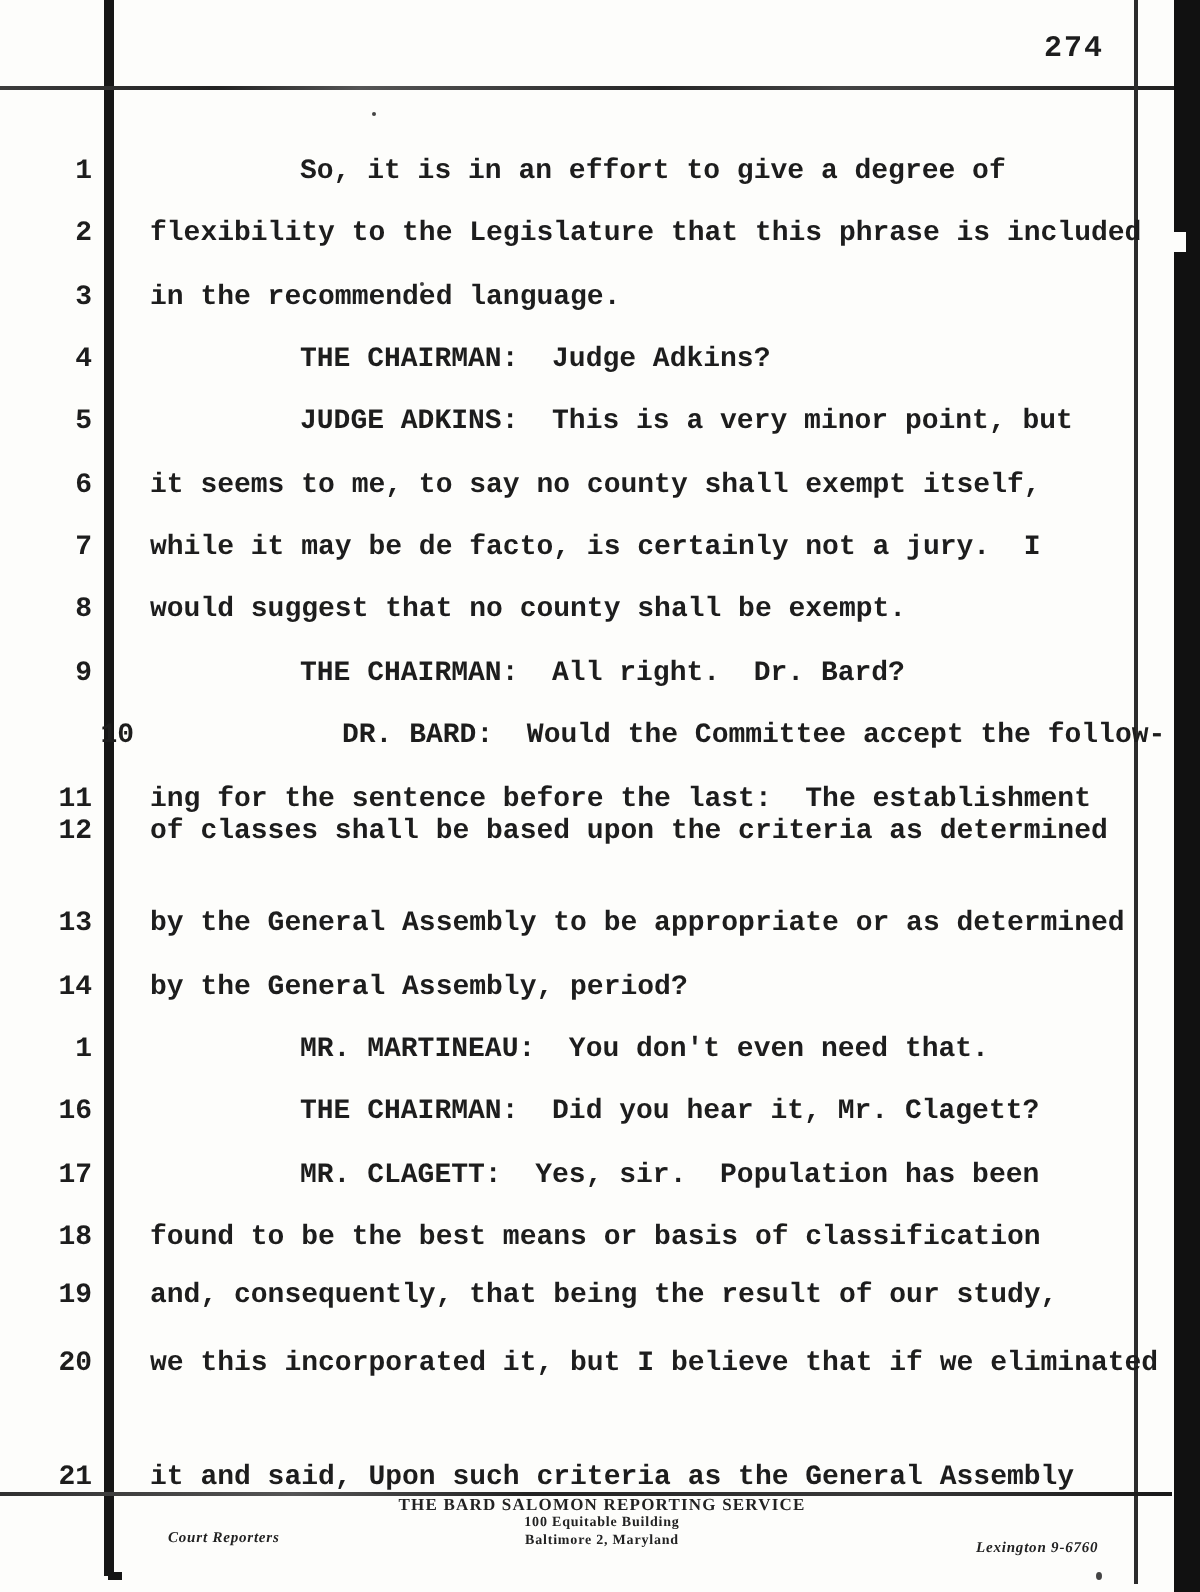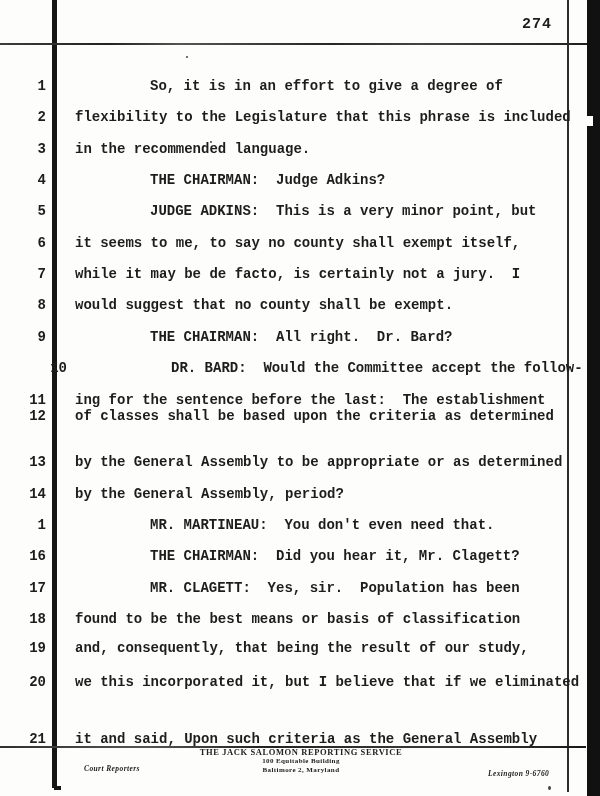--- a/index.html
+++ b/index.html
@@ -179,21 +179,21 @@
     <span class="line-num">20</span>
     <span class="line-text">we this incorporated it, but I believe that if we eliminated</span>
   </div>
       <div class="t-row" style="top: 731px;">
     <span class="line-num">21</span>
     <span class="line-text">it and said, Upon such criteria as the General Assembly</span>
   </div>
     </div>
 
   <div class="footer-center">
-    <div class="f1">THE JACK SALOMON REPORTING SERVICE</div>
+    <div class="f1">THE BARD SALOMON REPORTING SERVICE</div>
     <div class="f2">100 Equitable Building</div>
     <div class="f3">Baltimore 2, Maryland</div>
   </div>
   <div class="footer-left">Court Reporters</div>
   <div class="footer-right">Lexington 9-6760</div>
 
   <div class="speck s1"></div>
   <div class="speck s2"></div>
   <div class="speck s4"></div>
   <div class="speck s5"></div>

